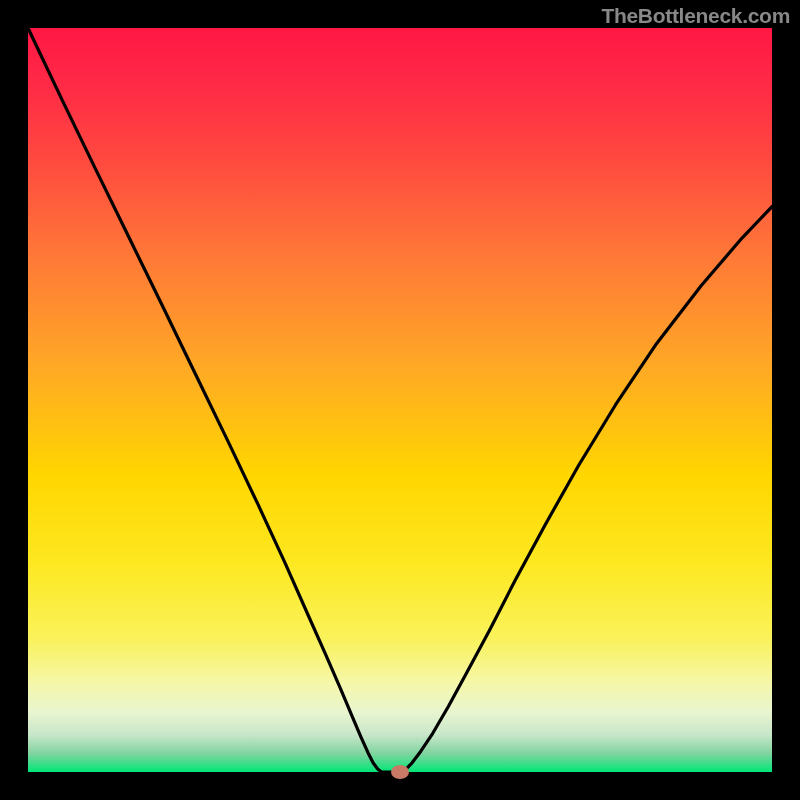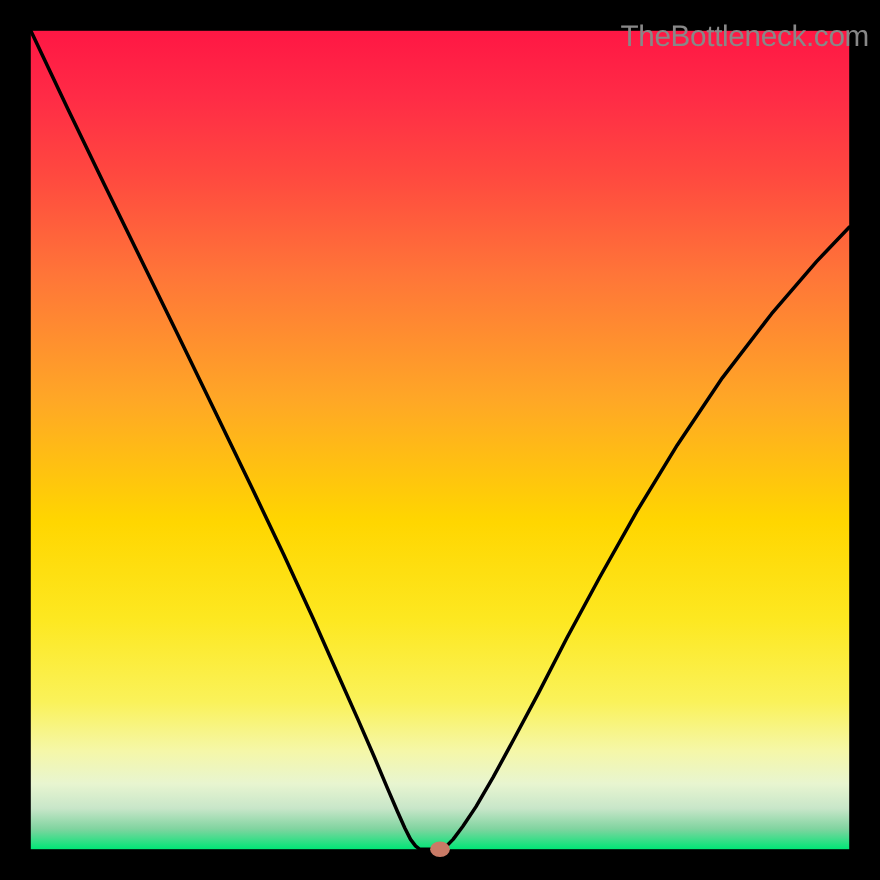--- a/index.html
+++ b/index.html
@@ -11,25 +11,25 @@
     overflow: hidden;
     font-family: Arial, sans-serif;
   }
   .container {
     width: 800px;
     height: 800px;
     position: relative;
   }
   .watermark {
     position: absolute;
-    top: 18px;
+    top: 4px;
     right: 10px;
     color: #888888;
-    font-size: 27px;
-    font-weight: 400;
+    font-size: 21px;
+    font-weight: 700;
     z-index: 10;
     letter-spacing: -0.3px;
   }
   svg {
     display: block;
   }
 </style>
 </head>
 <body>
 

